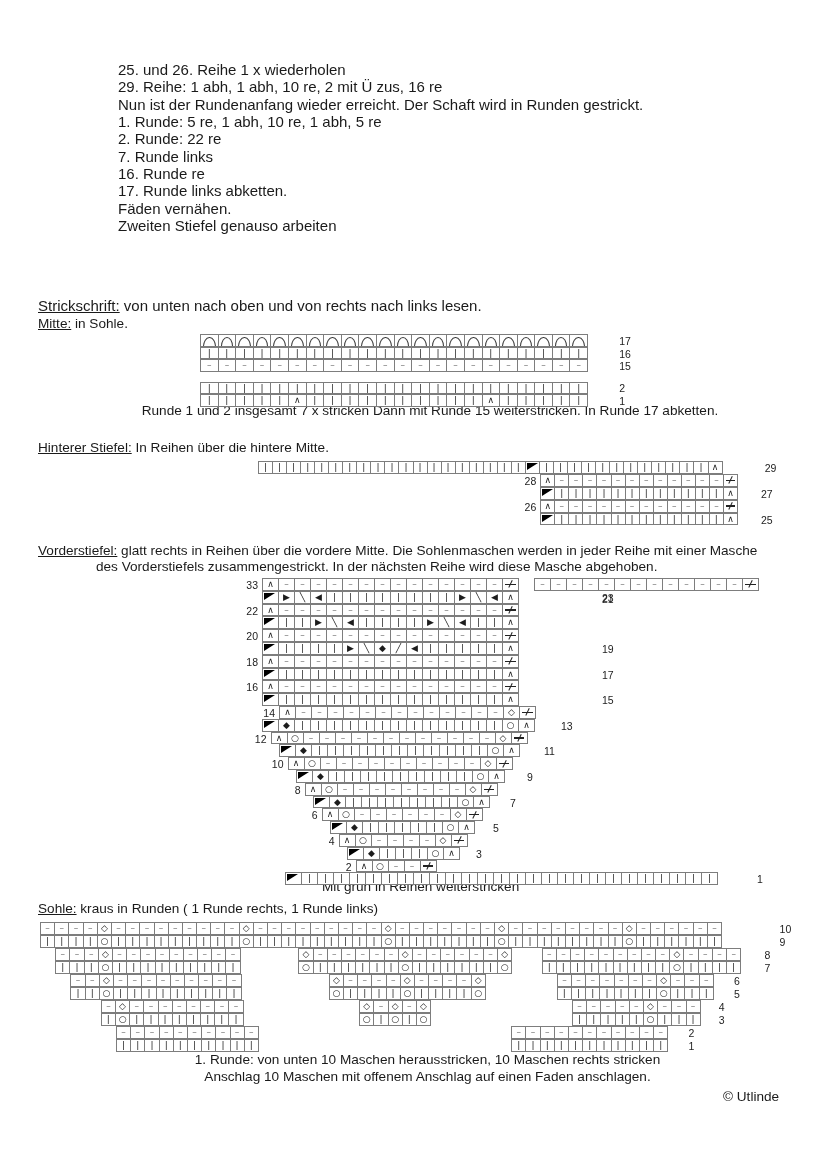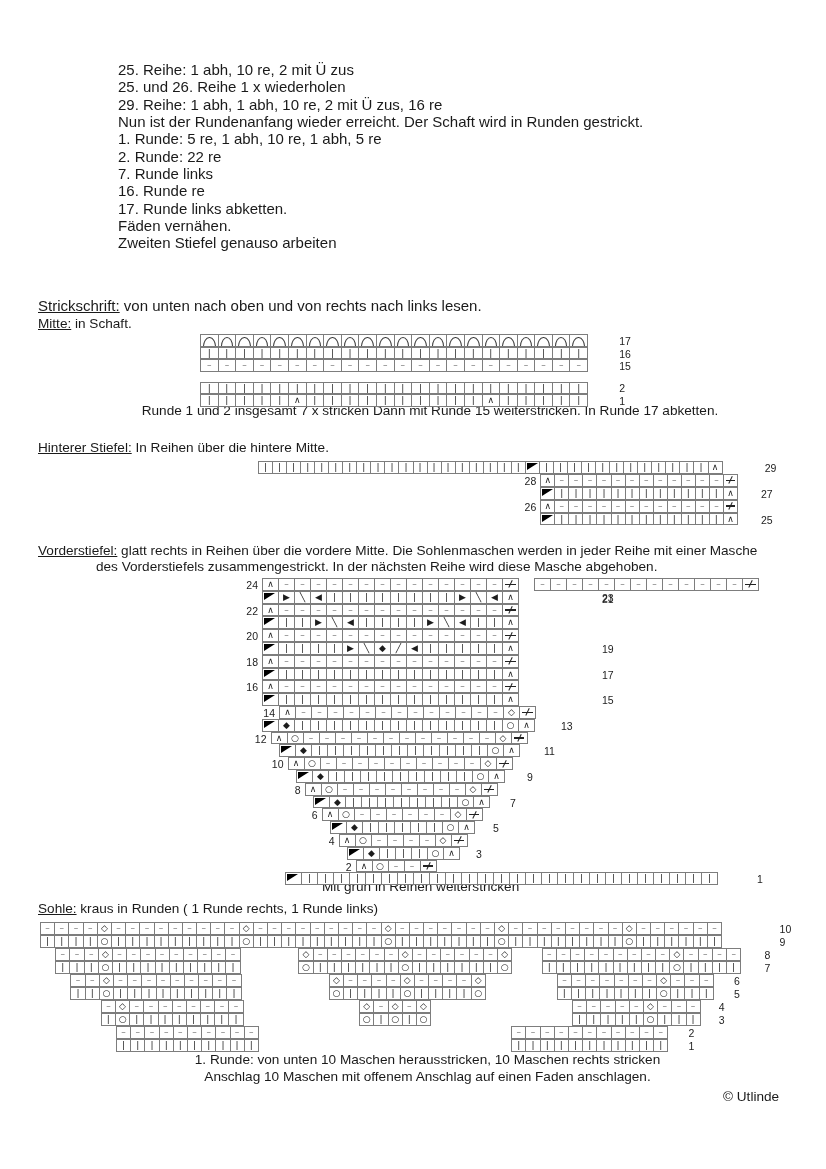--- a/index.html
+++ b/index.html
@@ -25,39 +25,38 @@
   .neq::before{content:'';position:absolute;left:16%;right:16%;top:50%;height:1.4px;margin-top:-0.7px;background:#222;}
   .neq::after{content:'';position:absolute;left:47%;top:13%;bottom:13%;width:1.4px;background:#222;transform:rotate(26deg);}
   .clabel{position:absolute;font-size:10.5px;line-height:11px;color:#222;font-family:"Liberation Sans",sans-serif;}
 </style>
 </head>
 <body>
 
 <div class="page">
 
   <div id="instructions" class="abs t15" style="left:118px;top:61px;width:620px;">
-    <p>25. Reihe: 1 abh, 10 re, 2 mit Ü zus</p>
     <p>25. und 26. Reihe 1 x wiederholen</p>
     <p>29. Reihe: 1 abh, 1 abh, 10 re, 2 mit Ü zus, 16 re</p>
     <p>Nun ist der Rundenanfang wieder erreicht. Der Schaft wird in Runden gestrickt.</p>
     <p>1. Runde: 5 re, 1 abh, 10 re, 1 abh, 5 re</p>
     <p>2. Runde: 22 re</p>
     <p>7. Runde links</p>
     <p>16. Runde re</p>
     <p>17. Runde links abketten.</p>
     <p>Fäden vernähen.</p>
     <p>Zweiten Stiefel genauso arbeiten</p>
   </div>
 
   <div class="abs t15" style="left:38px;top:297px;">
     <span class="u">Strickschrift:</span><span> von unten nach oben und von rechts nach links lesen.</span>
   </div>
 
   <div class="abs t13" style="left:38px;top:316px;">
-    <span class="u">Mitte:</span><span> in Schaft.</span>
+    <span class="u">Mitte:</span><span> in Sohle.</span>
   </div>
   <div class="abs t13 center" style="left:115px;top:403px;width:630px;">Runde 1 und 2 insgesamt 7 x stricken Dann mit Runde 15 weiterstricken. In Runde 17 abketten.</div>
 
   <div class="abs t13" style="left:38px;top:543px;width:760px;">
     <span class="u">Vorderstiefel:</span><span> glatt rechts in Reihen über die vordere Mitte. Die Sohlenmaschen werden in jeder Reihe mit einer Masche</span>
   </div>
 
   <div class="abs t13" style="left:38px;top:440px;">
     <span class="u">Hinterer Stiefel:</span><span> In Reihen über die hintere Mitte.</span>
   </div>
@@ -94,21 +93,21 @@
       <div class="seg" style="left: 540.3px; top: 486.8px;"><span class="cell tri" style="width: 15.05px; height: 12.9px; line-height: 10.9px; font-size: 9px;"></span><span class="cell" style="width: 15.05px; height: 12.9px; line-height: 10.9px; font-size: 9px;">|</span><span class="cell" style="width: 15.05px; height: 12.9px; line-height: 10.9px; font-size: 9px;">|</span><span class="cell" style="width: 15.05px; height: 12.9px; line-height: 10.9px; font-size: 9px;">|</span><span class="cell" style="width: 15.05px; height: 12.9px; line-height: 10.9px; font-size: 9px;">|</span><span class="cell" style="width: 15.05px; height: 12.9px; line-height: 10.9px; font-size: 9px;">|</span><span class="cell" style="width: 15.05px; height: 12.9px; line-height: 10.9px; font-size: 9px;">|</span><span class="cell" style="width: 15.05px; height: 12.9px; line-height: 10.9px; font-size: 9px;">|</span><span class="cell" style="width: 15.05px; height: 12.9px; line-height: 10.9px; font-size: 9px;">|</span><span class="cell" style="width: 15.05px; height: 12.9px; line-height: 10.9px; font-size: 9px;">|</span><span class="cell" style="width: 15.05px; height: 12.9px; line-height: 10.9px; font-size: 9px;">|</span><span class="cell" style="width: 15.05px; height: 12.9px; line-height: 10.9px; font-size: 9px;">|</span><span class="cell" style="width: 15.05px; height: 12.9px; line-height: 10.9px; font-size: 9px;">|</span><span class="cell" style="width: 15.05px; height: 12.9px; line-height: 10.9px; font-size: 9px;">∧</span></div>
       <div class="clabel" style="top: 488.75px; left: 761px;">27</div>
       <div class="seg" style="left: 540.3px; top: 499.7px;"><span class="cell" style="width: 15.05px; height: 12.9px; line-height: 10.9px; font-size: 9px;">∧</span><span class="cell purl" style="width: 15.05px; height: 12.9px; line-height: 10.9px; font-size: 9px;">–</span><span class="cell purl" style="width: 15.05px; height: 12.9px; line-height: 10.9px; font-size: 9px;">–</span><span class="cell purl" style="width: 15.05px; height: 12.9px; line-height: 10.9px; font-size: 9px;">–</span><span class="cell purl" style="width: 15.05px; height: 12.9px; line-height: 10.9px; font-size: 9px;">–</span><span class="cell purl" style="width: 15.05px; height: 12.9px; line-height: 10.9px; font-size: 9px;">–</span><span class="cell purl" style="width: 15.05px; height: 12.9px; line-height: 10.9px; font-size: 9px;">–</span><span class="cell purl" style="width: 15.05px; height: 12.9px; line-height: 10.9px; font-size: 9px;">–</span><span class="cell purl" style="width: 15.05px; height: 12.9px; line-height: 10.9px; font-size: 9px;">–</span><span class="cell purl" style="width: 15.05px; height: 12.9px; line-height: 10.9px; font-size: 9px;">–</span><span class="cell purl" style="width: 15.05px; height: 12.9px; line-height: 10.9px; font-size: 9px;">–</span><span class="cell purl" style="width: 15.05px; height: 12.9px; line-height: 10.9px; font-size: 9px;">–</span><span class="cell purl" style="width: 15.05px; height: 12.9px; line-height: 10.9px; font-size: 9px;">–</span><span class="cell neq" style="width: 15.05px; height: 12.9px; line-height: 10.9px; font-size: 9px;"></span></div>
       <div class="clabel" style="top: 501.65px; left: 512.3px; width: 24px; text-align: right;">26</div>
       <div class="seg" style="left: 540.3px; top: 512.6px;"><span class="cell tri" style="width: 15.05px; height: 12.9px; line-height: 10.9px; font-size: 9px;"></span><span class="cell" style="width: 15.05px; height: 12.9px; line-height: 10.9px; font-size: 9px;">|</span><span class="cell" style="width: 15.05px; height: 12.9px; line-height: 10.9px; font-size: 9px;">|</span><span class="cell" style="width: 15.05px; height: 12.9px; line-height: 10.9px; font-size: 9px;">|</span><span class="cell" style="width: 15.05px; height: 12.9px; line-height: 10.9px; font-size: 9px;">|</span><span class="cell" style="width: 15.05px; height: 12.9px; line-height: 10.9px; font-size: 9px;">|</span><span class="cell" style="width: 15.05px; height: 12.9px; line-height: 10.9px; font-size: 9px;">|</span><span class="cell" style="width: 15.05px; height: 12.9px; line-height: 10.9px; font-size: 9px;">|</span><span class="cell" style="width: 15.05px; height: 12.9px; line-height: 10.9px; font-size: 9px;">|</span><span class="cell" style="width: 15.05px; height: 12.9px; line-height: 10.9px; font-size: 9px;">|</span><span class="cell" style="width: 15.05px; height: 12.9px; line-height: 10.9px; font-size: 9px;">|</span><span class="cell" style="width: 15.05px; height: 12.9px; line-height: 10.9px; font-size: 9px;">|</span><span class="cell" style="width: 15.05px; height: 12.9px; line-height: 10.9px; font-size: 9px;">|</span><span class="cell" style="width: 15.05px; height: 12.9px; line-height: 10.9px; font-size: 9px;">∧</span></div>
       <div class="clabel" style="top: 514.55px; left: 761px;">25</div>
     </div>
   <div class="abs" style="left:0;top:0;width:826px;height:1169px;">
       <div class="seg" style="left: 262px; top: 578px;"><span class="cell" style="width: 17px; height: 12.8px; line-height: 10.8px; font-size: 9px;">∧</span><span class="cell purl" style="width: 17px; height: 12.8px; line-height: 10.8px; font-size: 9px;">–</span><span class="cell purl" style="width: 17px; height: 12.8px; line-height: 10.8px; font-size: 9px;">–</span><span class="cell purl" style="width: 17px; height: 12.8px; line-height: 10.8px; font-size: 9px;">–</span><span class="cell purl" style="width: 17px; height: 12.8px; line-height: 10.8px; font-size: 9px;">–</span><span class="cell purl" style="width: 17px; height: 12.8px; line-height: 10.8px; font-size: 9px;">–</span><span class="cell purl" style="width: 17px; height: 12.8px; line-height: 10.8px; font-size: 9px;">–</span><span class="cell purl" style="width: 17px; height: 12.8px; line-height: 10.8px; font-size: 9px;">–</span><span class="cell purl" style="width: 17px; height: 12.8px; line-height: 10.8px; font-size: 9px;">–</span><span class="cell purl" style="width: 17px; height: 12.8px; line-height: 10.8px; font-size: 9px;">–</span><span class="cell purl" style="width: 17px; height: 12.8px; line-height: 10.8px; font-size: 9px;">–</span><span class="cell purl" style="width: 17px; height: 12.8px; line-height: 10.8px; font-size: 9px;">–</span><span class="cell purl" style="width: 17px; height: 12.8px; line-height: 10.8px; font-size: 9px;">–</span><span class="cell purl" style="width: 17px; height: 12.8px; line-height: 10.8px; font-size: 9px;">–</span><span class="cell purl" style="width: 17px; height: 12.8px; line-height: 10.8px; font-size: 9px;">–</span><span class="cell neq" style="width: 17px; height: 12.8px; line-height: 10.8px; font-size: 9px;"></span></div>
       <div class="seg" style="left: 534px; top: 578px;"><span class="cell purl" style="width: 17px; height: 12.8px; line-height: 10.8px; font-size: 9px;">–</span><span class="cell purl" style="width: 17px; height: 12.8px; line-height: 10.8px; font-size: 9px;">–</span><span class="cell purl" style="width: 17px; height: 12.8px; line-height: 10.8px; font-size: 9px;">–</span><span class="cell purl" style="width: 17px; height: 12.8px; line-height: 10.8px; font-size: 9px;">–</span><span class="cell purl" style="width: 17px; height: 12.8px; line-height: 10.8px; font-size: 9px;">–</span><span class="cell purl" style="width: 17px; height: 12.8px; line-height: 10.8px; font-size: 9px;">–</span><span class="cell purl" style="width: 17px; height: 12.8px; line-height: 10.8px; font-size: 9px;">–</span><span class="cell purl" style="width: 17px; height: 12.8px; line-height: 10.8px; font-size: 9px;">–</span><span class="cell purl" style="width: 17px; height: 12.8px; line-height: 10.8px; font-size: 9px;">–</span><span class="cell purl" style="width: 17px; height: 12.8px; line-height: 10.8px; font-size: 9px;">–</span><span class="cell purl" style="width: 17px; height: 12.8px; line-height: 10.8px; font-size: 9px;">–</span><span class="cell purl" style="width: 17px; height: 12.8px; line-height: 10.8px; font-size: 9px;">–</span><span class="cell purl" style="width: 17px; height: 12.8px; line-height: 10.8px; font-size: 9px;">–</span><span class="cell neq" style="width: 17px; height: 12.8px; line-height: 10.8px; font-size: 9px;"></span></div>
-      <div class="clabel" style="top: 579.9px; left: 234px; width: 24px; text-align: right;">24</div>
+      <div class="clabel" style="top: 579.9px; left: 234px; width: 24px; text-align: right;">33</div>
       <div class="seg" style="left: 262px; top: 590.8px;"><span class="cell tri" style="width: 17px; height: 12.8px; line-height: 10.8px; font-size: 9px;"></span><span class="cell" style="width: 17px; height: 12.8px; line-height: 10.8px; font-size: 9px;">▶</span><span class="cell" style="width: 17px; height: 12.8px; line-height: 10.8px; font-size: 9px;">╲</span><span class="cell" style="width: 17px; height: 12.8px; line-height: 10.8px; font-size: 9px;">◀</span><span class="cell" style="width: 17px; height: 12.8px; line-height: 10.8px; font-size: 9px;">|</span><span class="cell" style="width: 17px; height: 12.8px; line-height: 10.8px; font-size: 9px;">|</span><span class="cell" style="width: 17px; height: 12.8px; line-height: 10.8px; font-size: 9px;">|</span><span class="cell" style="width: 17px; height: 12.8px; line-height: 10.8px; font-size: 9px;">|</span><span class="cell" style="width: 17px; height: 12.8px; line-height: 10.8px; font-size: 9px;">|</span><span class="cell" style="width: 17px; height: 12.8px; line-height: 10.8px; font-size: 9px;">|</span><span class="cell" style="width: 17px; height: 12.8px; line-height: 10.8px; font-size: 9px;">|</span><span class="cell" style="width: 17px; height: 12.8px; line-height: 10.8px; font-size: 9px;">|</span><span class="cell" style="width: 17px; height: 12.8px; line-height: 10.8px; font-size: 9px;">▶</span><span class="cell" style="width: 17px; height: 12.8px; line-height: 10.8px; font-size: 9px;">╲</span><span class="cell" style="width: 17px; height: 12.8px; line-height: 10.8px; font-size: 9px;">◀</span><span class="cell" style="width: 17px; height: 12.8px; line-height: 10.8px; font-size: 9px;">∧</span></div>
       <div class="clabel" style="top: 592.7px; left: 602px;">23</div>
       <div class="seg" style="left: 262px; top: 603.6px;"><span class="cell" style="width: 17px; height: 12.8px; line-height: 10.8px; font-size: 9px;">∧</span><span class="cell purl" style="width: 17px; height: 12.8px; line-height: 10.8px; font-size: 9px;">–</span><span class="cell purl" style="width: 17px; height: 12.8px; line-height: 10.8px; font-size: 9px;">–</span><span class="cell purl" style="width: 17px; height: 12.8px; line-height: 10.8px; font-size: 9px;">–</span><span class="cell purl" style="width: 17px; height: 12.8px; line-height: 10.8px; font-size: 9px;">–</span><span class="cell purl" style="width: 17px; height: 12.8px; line-height: 10.8px; font-size: 9px;">–</span><span class="cell purl" style="width: 17px; height: 12.8px; line-height: 10.8px; font-size: 9px;">–</span><span class="cell purl" style="width: 17px; height: 12.8px; line-height: 10.8px; font-size: 9px;">–</span><span class="cell purl" style="width: 17px; height: 12.8px; line-height: 10.8px; font-size: 9px;">–</span><span class="cell purl" style="width: 17px; height: 12.8px; line-height: 10.8px; font-size: 9px;">–</span><span class="cell purl" style="width: 17px; height: 12.8px; line-height: 10.8px; font-size: 9px;">–</span><span class="cell purl" style="width: 17px; height: 12.8px; line-height: 10.8px; font-size: 9px;">–</span><span class="cell purl" style="width: 17px; height: 12.8px; line-height: 10.8px; font-size: 9px;">–</span><span class="cell purl" style="width: 17px; height: 12.8px; line-height: 10.8px; font-size: 9px;">–</span><span class="cell purl" style="width: 17px; height: 12.8px; line-height: 10.8px; font-size: 9px;">–</span><span class="cell neq" style="width: 17px; height: 12.8px; line-height: 10.8px; font-size: 9px;"></span></div>
       <div class="clabel" style="top: 605.5px; left: 234px; width: 24px; text-align: right;">22</div>
       <div class="seg" style="left: 262px; top: 616.4px;"><span class="cell tri" style="width: 17px; height: 12.8px; line-height: 10.8px; font-size: 9px;"></span><span class="cell" style="width: 17px; height: 12.8px; line-height: 10.8px; font-size: 9px;">|</span><span class="cell" style="width: 17px; height: 12.8px; line-height: 10.8px; font-size: 9px;">|</span><span class="cell" style="width: 17px; height: 12.8px; line-height: 10.8px; font-size: 9px;">▶</span><span class="cell" style="width: 17px; height: 12.8px; line-height: 10.8px; font-size: 9px;">╲</span><span class="cell" style="width: 17px; height: 12.8px; line-height: 10.8px; font-size: 9px;">◀</span><span class="cell" style="width: 17px; height: 12.8px; line-height: 10.8px; font-size: 9px;">|</span><span class="cell" style="width: 17px; height: 12.8px; line-height: 10.8px; font-size: 9px;">|</span><span class="cell" style="width: 17px; height: 12.8px; line-height: 10.8px; font-size: 9px;">|</span><span class="cell" style="width: 17px; height: 12.8px; line-height: 10.8px; font-size: 9px;">|</span><span class="cell" style="width: 17px; height: 12.8px; line-height: 10.8px; font-size: 9px;">▶</span><span class="cell" style="width: 17px; height: 12.8px; line-height: 10.8px; font-size: 9px;">╲</span><span class="cell" style="width: 17px; height: 12.8px; line-height: 10.8px; font-size: 9px;">◀</span><span class="cell" style="width: 17px; height: 12.8px; line-height: 10.8px; font-size: 9px;">|</span><span class="cell" style="width: 17px; height: 12.8px; line-height: 10.8px; font-size: 9px;">|</span><span class="cell" style="width: 17px; height: 12.8px; line-height: 10.8px; font-size: 9px;">∧</span></div>
       <div class="clabel" style="top: 594px; left: 602px;">21</div>
       <div class="seg" style="left: 262px; top: 629.2px;"><span class="cell" style="width: 17px; height: 12.8px; line-height: 10.8px; font-size: 9px;">∧</span><span class="cell purl" style="width: 17px; height: 12.8px; line-height: 10.8px; font-size: 9px;">–</span><span class="cell purl" style="width: 17px; height: 12.8px; line-height: 10.8px; font-size: 9px;">–</span><span class="cell purl" style="width: 17px; height: 12.8px; line-height: 10.8px; font-size: 9px;">–</span><span class="cell purl" style="width: 17px; height: 12.8px; line-height: 10.8px; font-size: 9px;">–</span><span class="cell purl" style="width: 17px; height: 12.8px; line-height: 10.8px; font-size: 9px;">–</span><span class="cell purl" style="width: 17px; height: 12.8px; line-height: 10.8px; font-size: 9px;">–</span><span class="cell purl" style="width: 17px; height: 12.8px; line-height: 10.8px; font-size: 9px;">–</span><span class="cell purl" style="width: 17px; height: 12.8px; line-height: 10.8px; font-size: 9px;">–</span><span class="cell purl" style="width: 17px; height: 12.8px; line-height: 10.8px; font-size: 9px;">–</span><span class="cell purl" style="width: 17px; height: 12.8px; line-height: 10.8px; font-size: 9px;">–</span><span class="cell purl" style="width: 17px; height: 12.8px; line-height: 10.8px; font-size: 9px;">–</span><span class="cell purl" style="width: 17px; height: 12.8px; line-height: 10.8px; font-size: 9px;">–</span><span class="cell purl" style="width: 17px; height: 12.8px; line-height: 10.8px; font-size: 9px;">–</span><span class="cell purl" style="width: 17px; height: 12.8px; line-height: 10.8px; font-size: 9px;">–</span><span class="cell neq" style="width: 17px; height: 12.8px; line-height: 10.8px; font-size: 9px;"></span></div>
       <div class="clabel" style="top: 631.1px; left: 234px; width: 24px; text-align: right;">20</div>
       <div class="seg" style="left: 262px; top: 642px;"><span class="cell tri" style="width: 17px; height: 12.8px; line-height: 10.8px; font-size: 9px;"></span><span class="cell" style="width: 17px; height: 12.8px; line-height: 10.8px; font-size: 9px;">|</span><span class="cell" style="width: 17px; height: 12.8px; line-height: 10.8px; font-size: 9px;">|</span><span class="cell" style="width: 17px; height: 12.8px; line-height: 10.8px; font-size: 9px;">|</span><span class="cell" style="width: 17px; height: 12.8px; line-height: 10.8px; font-size: 9px;">|</span><span class="cell" style="width: 17px; height: 12.8px; line-height: 10.8px; font-size: 9px;">▶</span><span class="cell" style="width: 17px; height: 12.8px; line-height: 10.8px; font-size: 9px;">╲</span><span class="cell" style="width: 17px; height: 12.8px; line-height: 10.8px; font-size: 9px;">◆</span><span class="cell" style="width: 17px; height: 12.8px; line-height: 10.8px; font-size: 9px;">╱</span><span class="cell" style="width: 17px; height: 12.8px; line-height: 10.8px; font-size: 9px;">◀</span><span class="cell" style="width: 17px; height: 12.8px; line-height: 10.8px; font-size: 9px;">|</span><span class="cell" style="width: 17px; height: 12.8px; line-height: 10.8px; font-size: 9px;">|</span><span class="cell" style="width: 17px; height: 12.8px; line-height: 10.8px; font-size: 9px;">|</span><span class="cell" style="width: 17px; height: 12.8px; line-height: 10.8px; font-size: 9px;">|</span><span class="cell" style="width: 17px; height: 12.8px; line-height: 10.8px; font-size: 9px;">|</span><span class="cell" style="width: 17px; height: 12.8px; line-height: 10.8px; font-size: 9px;">∧</span></div>
       <div class="clabel" style="top: 643.9px; left: 602px;">19</div>

